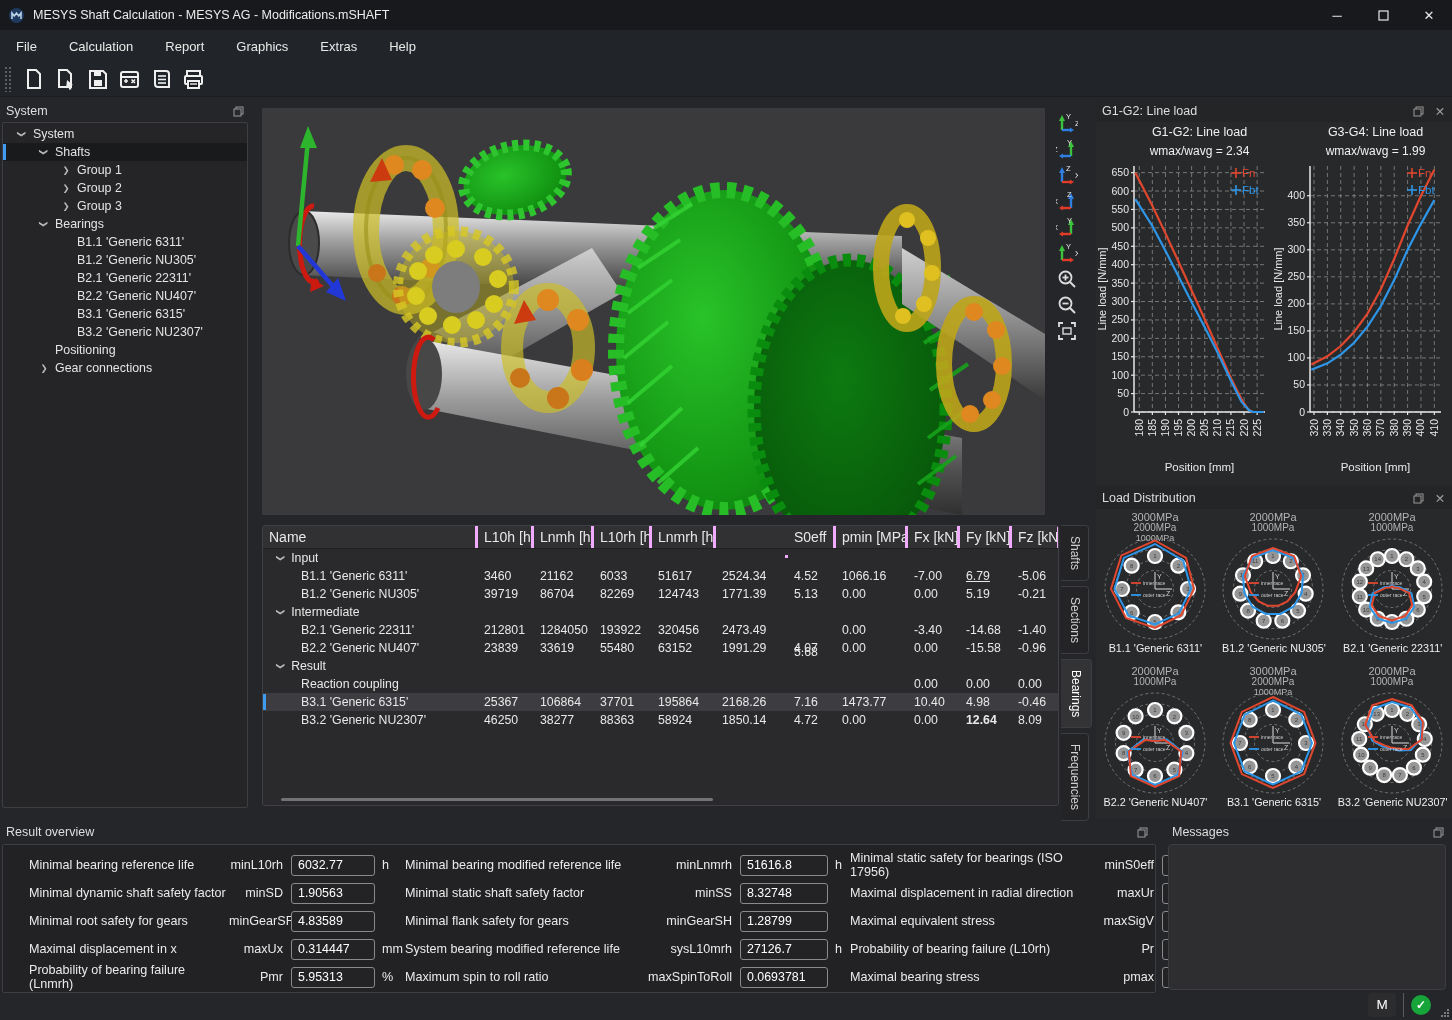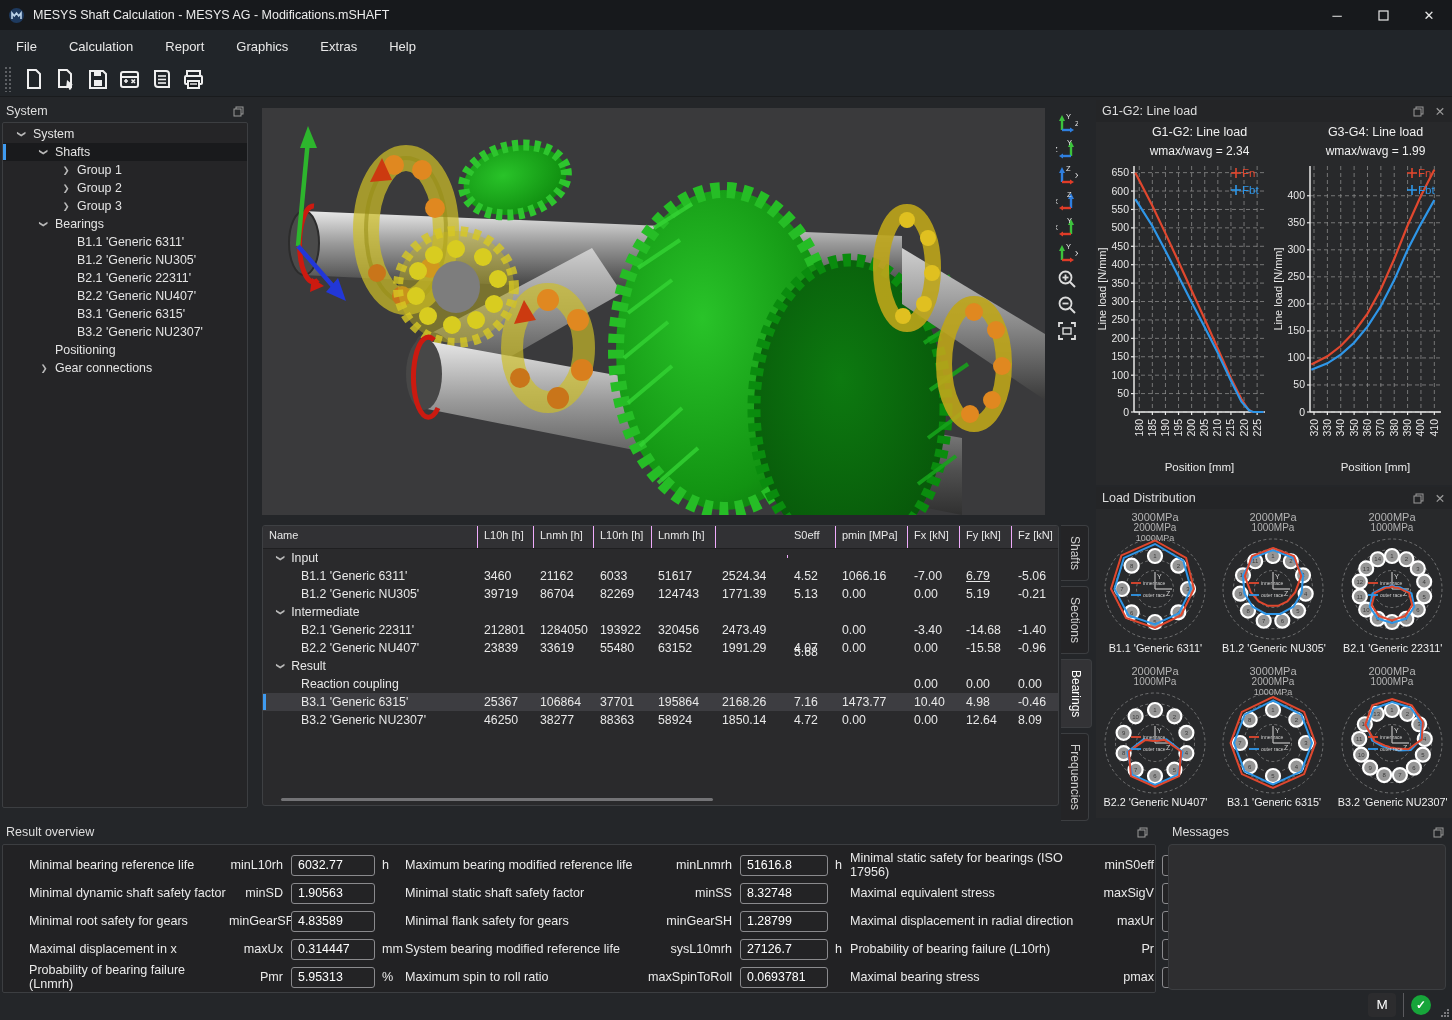--- a/index.html
+++ b/index.html
@@ -41,21 +41,21 @@
 
   
   .viewport { position:absolute; left:262px; top:108px; width:783px; height:407px; background:#3a3a3c; }
   .viewtools { position:absolute; left:1052px; top:110px; width:34px; display:flex; flex-direction:column; gap:0px; }
   .vtool { width:30px; height:26px; display:flex; align-items:center; justify-content:center; }
 
   
   .tbl-panel { position:absolute; left:262px; top:525px; width:797px; height:281px; background:#2a2a2c;
                border:1px solid #3e4043; border-radius:3px; overflow:hidden; }
   .tbl-head { display:flex; height:23px; background:#313134; border-bottom:1px solid #1f1f21; }
-  .th { font-size:11px; color:#e8e8e8; padding:3px 6px 0 6px; border-right:1px solid #f0abfc;
+  .th { font-size:14px; color:#e8e8e8; padding:3px 6px 0 6px; border-right:3px solid #f0abfc;
         white-space:nowrap; overflow:hidden; flex:none; }
   .trowt { display:flex; height:18px; align-items:center; position:relative; }
   .trowt.sel { background:#3d3d41; }
   .trowt.sel::before { content:""; position:absolute; left:0; top:1px; bottom:1px; width:3px; background:#3f9bf0; }
   .td { font-size:12.3px; color:#e8e8e8; padding:0 6px; white-space:nowrap; overflow:hidden; flex:none; }
   .grp-chev { color:#b9b9b9; font-size:8.5px; margin:0 7px 0 14px; }
   .hscroll { position:absolute; left:18px; bottom:4px; width:432px; height:3px; background:#737376; border-radius:2px; }
   .vtabs { position:absolute; left:1061px; top:525px; width:33px; display:flex; flex-direction:column; gap:5px; }
   .vtab { writing-mode:vertical-rl; background:#242426; border:1px solid #3c3e41; border-left:none;
           border-radius:0 4px 4px 0; color:#cfcfcf; font-size:12px; padding:10px 0;
@@ -563,21 +563,21 @@
         <div class="trowt">
           <div class="td" style="width: 215px; padding-left: 38px;">B3.2 'Generic NU2307'</div>
           <div class="td" style="width: 56px;">46250</div>
           <div class="td" style="width: 60px;">38277</div>
           <div class="td" style="width: 58px;">88363</div>
           <div class="td" style="width: 64px;">58924</div>
           <div class="td" style="width: 72px;">1850.14</div>
           <div class="td" style="width: 48px;">4.72</div>
           <div class="td" style="width: 72px;">0.00</div>
           <div class="td" style="width: 52px;">0.00</div>
-          <div class="td" style="width: 52px;">12.64</div>
+          <div class="td" style="width: 52px; font-weight: bold;">12.64</div>
           <div class="td" style="width: 48px;">8.09</div>
         </div>
       </div>
     <div class="hscroll"></div>
   </div>
   <div class="vtabs" id="vtabs">
       <div class="vtab">Shafts</div>
       <div class="vtab">Sections</div>
       <div class="vtab active">Bearings</div>
       <div class="vtab">Frequencies</div>
@@ -1073,21 +1073,21 @@
             </div>
             <div class="ro-row">
               <div class="ro-label" style="width: 200px;">Probability of bearing failure (Lnmrh)</div>
               <div class="ro-code" style="width: 62px;">Pmr</div>
               <div class="ro-box" style="width: 84px;">5.95313</div>
               <div class="ro-unit" style="width: 30px;">%</div>
             </div>
           </div>
           <div class="ro-col">
             <div class="ro-row">
-              <div class="ro-label" style="width: 243px;">Maximum bearing modified reference life</div>
+              <div class="ro-label" style="width: 243px;">Minimal bearing modified reference life</div>
               <div class="ro-code" style="width: 92px;">minLnmrh</div>
               <div class="ro-box" style="width: 88px;">51616.8</div>
               <div class="ro-unit" style="width: 22px;">h</div>
             </div>
             <div class="ro-row">
               <div class="ro-label" style="width: 243px;">Minimal static shaft safety factor</div>
               <div class="ro-code" style="width: 92px;">minSS</div>
               <div class="ro-box" style="width: 88px;">8.32748</div>
               <div class="ro-unit" style="width: 22px;"></div>
             </div>
@@ -1111,30 +1111,30 @@
             </div>
           </div>
           <div class="ro-col">
             <div class="ro-row">
               <div class="ro-label" style="width: 252px;">Minimal static safety for bearings (ISO 17956)</div>
               <div class="ro-code" style="width: 60px;">minS0eff</div>
               <div class="ro-box" style="width: 88px;">4.07031</div>
               <div class="ro-unit" style="width: 36px;"></div>
             </div>
             <div class="ro-row">
+              <div class="ro-label" style="width: 252px;">Maximal displacement in radial direction</div>
+              <div class="ro-code" style="width: 60px;">maxUr</div>
+              <div class="ro-box" style="width: 88px;">0.148054</div>
+              <div class="ro-unit" style="width: 36px;">mm</div>
+            </div>
+            <div class="ro-row">
               <div class="ro-label" style="width: 252px;">Maximal equivalent stress</div>
               <div class="ro-code" style="width: 60px;">maxSigV</div>
               <div class="ro-box" style="width: 88px;">90.5775</div>
               <div class="ro-unit" style="width: 36px;">MPa</div>
-            </div>
-            <div class="ro-row">
-              <div class="ro-label" style="width: 252px;">Maximal displacement in radial direction</div>
-              <div class="ro-code" style="width: 60px;">maxUr</div>
-              <div class="ro-box" style="width: 88px;">0.148054</div>
-              <div class="ro-unit" style="width: 36px;">mm</div>
             </div>
             <div class="ro-row">
               <div class="ro-label" style="width: 252px;">Probability of bearing failure (L10rh)</div>
               <div class="ro-code" style="width: 60px;">Pr</div>
               <div class="ro-box" style="width: 88px;">52.6891</div>
               <div class="ro-unit" style="width: 36px;">%</div>
             </div>
             <div class="ro-row">
               <div class="ro-label" style="width: 252px;">Maximal bearing stress</div>
               <div class="ro-code" style="width: 60px;">pmax</div>

